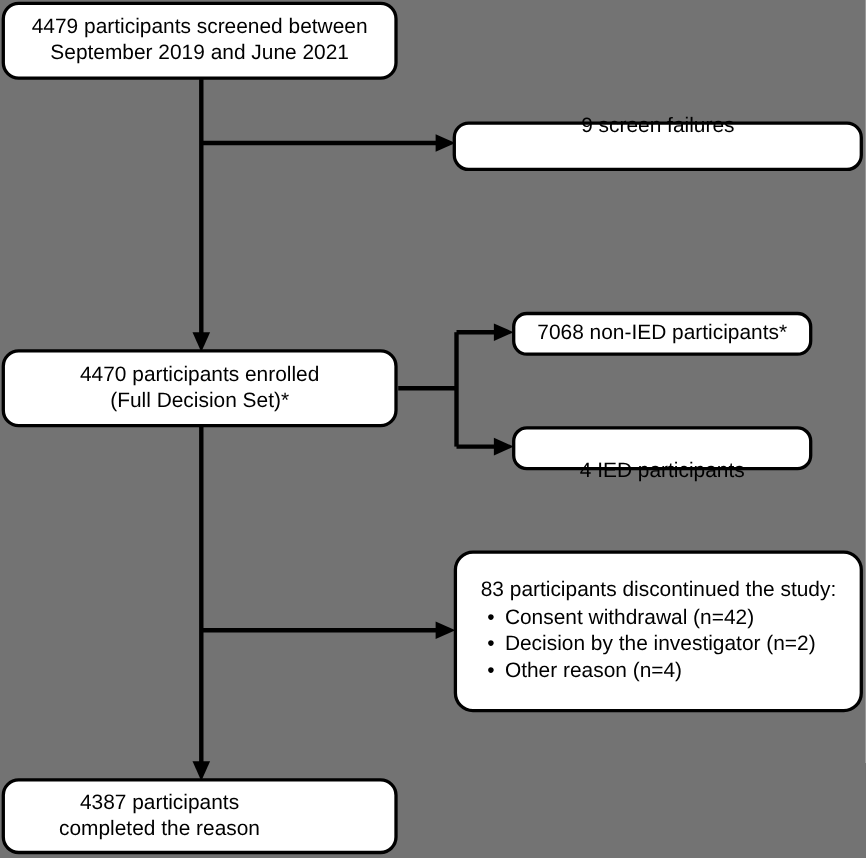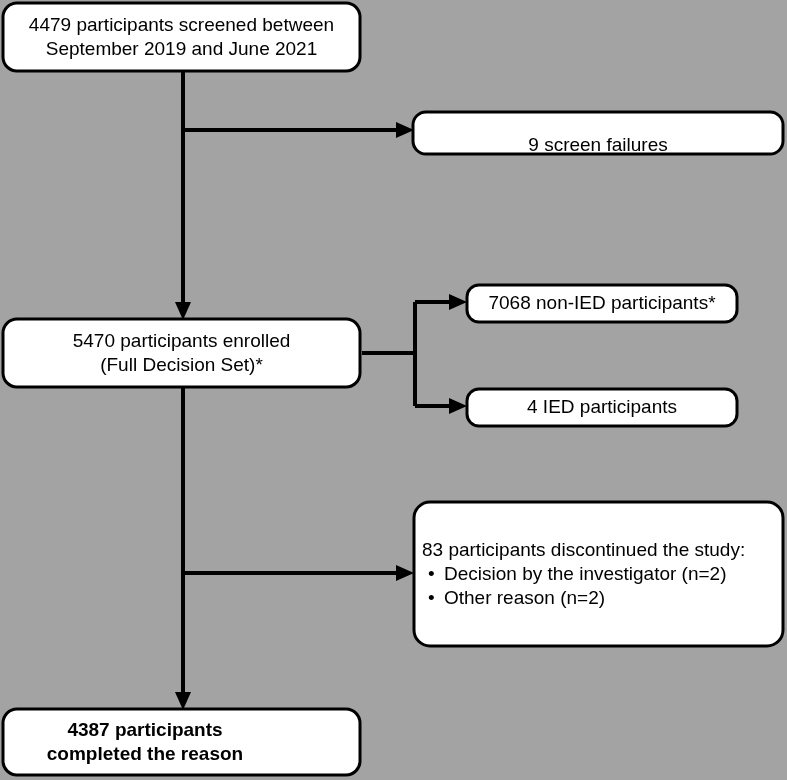--- a/index.html
+++ b/index.html
@@ -11,21 +11,21 @@
   body {
     width: 787px;
     height: 780px;
     overflow: hidden;
     font-family: "Liberation Sans", sans-serif;
   }
   #flowchart-root {
     position: relative;
     width: 787px;
     height: 780px;
-    background: #a3a3a3;
+    background: #737373;
   }
   svg.flow-svg {
     position: absolute;
     top: 0;
     left: 0;
     width: 787px;
     height: 780px;
     display: block;
   }
   .node-rect {
@@ -55,21 +55,21 @@
     line-height: 1.28;
     pointer-events: none;
   }
   .node-text.center {
     align-items: center;
     text-align: center;
   }
   .node-text.left {
     align-items: flex-start;
     text-align: left;
-    padding-left: 8px;
+    padding-left: 23px;
   }
   .node-line {
     white-space: nowrap;
   }
   .bullet-list {
     margin: 0;
     padding: 0;
     list-style: none;
   }
   .bullet-item {
@@ -130,46 +130,47 @@
       <rect class="node-rect" x="414" y="502" width="369" height="144" rx="16" ry="16"></rect>
       <rect class="node-rect" x="3" y="709" width="357" height="66" rx="14" ry="14"></rect>
     </g>
   </svg>
 
   <div class="node-text center" style="left:3px; top:3px; width:357px; height:68px;">
     <div class="node-line">4479 participants screened between</div>
     <div class="node-line">September 2019 and June 2021</div>
   </div>
 
-  <div class="node-text center" style="left:413px; top:124px; width:370px; height:42px;">
+  <div class="node-text center" style="left:413px; top:94px; width:370px; height:42px;">
     <div class="node-line">9 screen failures</div>
   </div>
 
   <div class="node-text center" style="left:3px; top:319px; width:357px; height:68px;">
-    <div class="node-line">5470 participants enrolled</div>
+    <div class="node-line">4470 participants enrolled</div>
     <div class="node-line">(Full Decision Set)*</div>
   </div>
 
   <div class="node-text center" style="left:467px; top:285px; width:270px; height:37px;">
     <div class="node-line">7068 non-IED participants*</div>
   </div>
 
-  <div class="node-text center" style="left:467px; top:389px; width:270px; height:37px;">
+  <div class="node-text center" style="left:467px; top:411px; width:270px; height:37px;">
     <div class="node-line">4 IED participants</div>
   </div>
 
   <div class="node-text left" style="left:414px; top:502px; width:369px; height:144px;">
     <div class="node-line">83 participants discontinued the study:</div>
     <ul class="bullet-list">
+      <li class="bullet-item">Consent withdrawal (n=42)</li>
       <li class="bullet-item">Decision by the investigator (n=2)</li>
-      <li class="bullet-item">Other reason (n=2)</li>
+      <li class="bullet-item">Other reason (n=4)</li>
     </ul>
   </div>
 
-  <div class="node-text center" style="left:3px; top:709px; width:284px; height:66px;font-weight:bold;">
+  <div class="node-text center" style="left:3px; top:709px; width:284px; height:66px;">
     <div class="node-line">4387 participants</div>
     <div class="node-line">completed the reason</div>
   </div>
 
   <div class="hit-area" style="left:3px; top:3px; width:357px; height:68px;"></div>
   <div class="hit-area" style="left:413px; top:112px; width:370px; height:42px;"></div>
   <div class="hit-area" style="left:3px; top:319px; width:357px; height:68px;"></div>
   <div class="hit-area" style="left:467px; top:285px; width:270px; height:37px;"></div>
   <div class="hit-area" style="left:467px; top:389px; width:270px; height:37px;"></div>
   <div class="hit-area" style="left:414px; top:502px; width:369px; height:144px;"></div>

